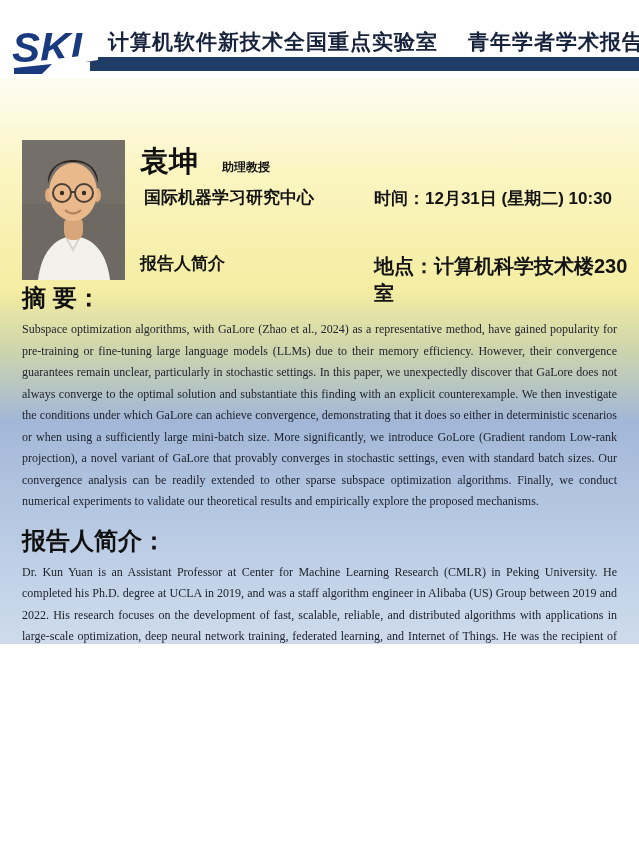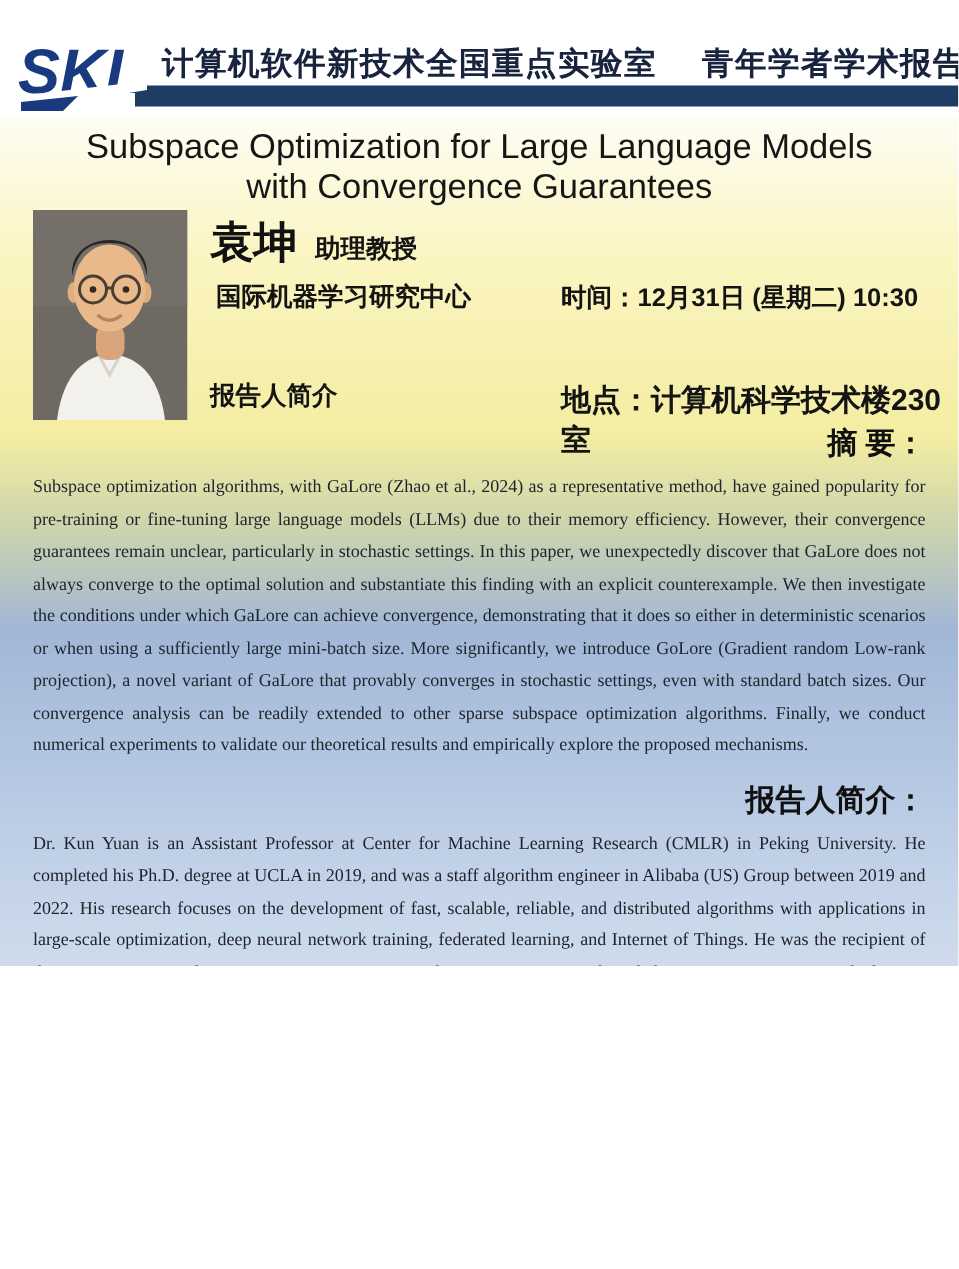--- a/index.html
+++ b/index.html
@@ -19,28 +19,28 @@
     font-size:21px;font-weight:700;color:#18233d;letter-spacing:1px;}
   .header-text .gap{display:inline-block;width:30px;}
   
   .talk-title{position:absolute;top:84px;left:0;right:0;margin:0;text-align:center;
     font-size:23px;font-weight:400;color:#161616;line-height:27px;}
   
   .photo{position:absolute;left:22px;top:140px;width:103px;height:140px;}
   .cn{font-weight:600;color:#141414;}
   .speaker-name-row{position:absolute;left:140px;top:142px;}
   .speaker-name{font-family:"DejaVu Serif",serif;font-size:29px;font-weight:700;color:#111;}
-  .speaker-title{font-size:17px;font-weight:600;color:#141414;margin-left:12px;}
+  .speaker-title{font-size:12px;font-weight:600;color:#141414;margin-left:24px;}
   .speaker-center{position:absolute;left:144px;top:186px;font-size:17px;}
   .speaker-univ{position:absolute;left:140px;top:252px;font-size:17px;}
   .time-line{position:absolute;left:374px;top:187px;font-size:17px;}
   .venue-line{position:absolute;left:374px;top:253px;font-size:20px;}
   
   .content{position:absolute;left:22px;width:595px;top:282px;}
-  .section-heading{font-size:20px;font-weight:700;color:#101010;margin:0 0 5px 0;text-align:right;}
+  .section-heading{font-size:24px;font-weight:700;color:#101010;margin:0 0 5px 0;}
   .bio-h{margin-top:9px;}
   .body-text{font-family:"Liberation Serif","DejaVu Serif",serif;font-size:12px;
     line-height:21.5px;text-align:justify;color:#20242e;margin:0;}
   .abstract-p{margin-bottom:12px;}
   
   .logo-scs{position:absolute;left:358px;top:736px;width:84px;text-align:center;line-height:1.15;}
   .logo-cic{position:absolute;left:460px;top:741px;width:144px;text-align:center;line-height:1.2;}
   .scs-cn{color:#8b2b20;font-size:7px;font-weight:700;display:block;}
   .scs-en{color:#2f5f9e;font-size:6px;display:block;}
   .cic-cn{color:#c43b2a;font-size:9px;font-weight:700;display:block;letter-spacing:.5px;}
@@ -62,24 +62,20 @@
     <svg width="86" height="50" viewBox="0 0 86 50" xmlns="http://www.w3.org/2000/svg">
       <text x="0" y="38" font-family="Liberation Sans, sans-serif" font-size="42" font-weight="bold" font-style="italic" fill="#1a3a80">SKL</text>
       <path d="M0,40 L86,30 L86,36 L0,50 Z" fill="#ffffff"></path>
       <path d="M2,44 L40,40 L30,50 L2,50 Z" fill="#1a3a80"></path>
     </svg>
   </div>
   <div class="header-text">
     <span>计算机软件新技术全国重点实验室</span><span class="gap"></span><span>青年学者学术报告</span>
   </div>
 
-  <h1 class="talk-title">
-    <span>Subspace Optimization for Large Language Models</span><br>
-    <span>with Convergence Guarantees</span>
-  </h1>
 
   <div class="photo">
     <svg width="103" height="140" viewBox="0 0 103 140" xmlns="http://www.w3.org/2000/svg">
       <rect width="103" height="140" fill="#6e6963"></rect>
       <rect width="103" height="64" fill="#7a756e" opacity="0.55"></rect>
       <path d="M16,140 C20,108 36,97 51,96 C68,97 84,108 88,140 Z" fill="#f3f1ec"></path>
       <path d="M44,97 L51,110 L58,97" stroke="#d8d4cc" stroke-width="2" fill="none"></path>
       <rect x="42" y="76" width="19" height="24" rx="8" fill="#d9a57b"></rect>
       <ellipse cx="27" cy="55" rx="4" ry="7" fill="#e0ad80"></ellipse>
       <ellipse cx="75" cy="55" rx="4" ry="7" fill="#e0ad80"></ellipse>

